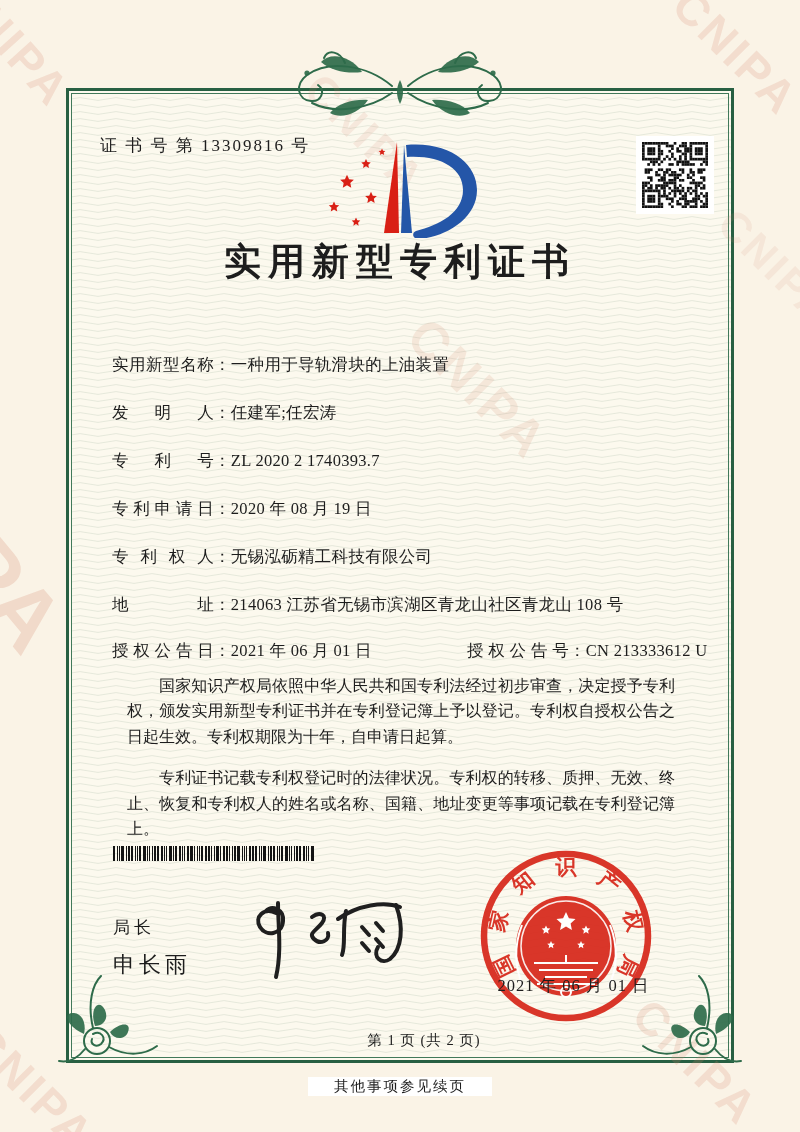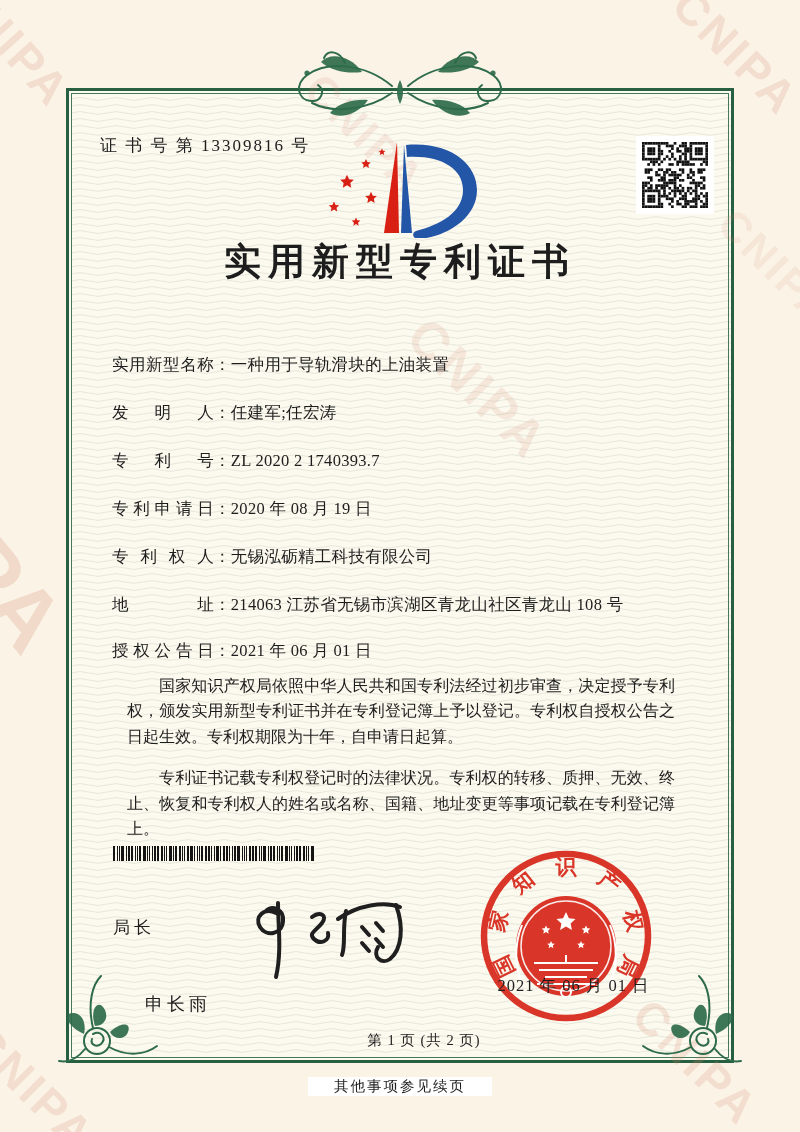--- a/index.html
+++ b/index.html
@@ -38,21 +38,21 @@
   .flabel{display:inline-block;width:102px;text-align:justify;text-align-last:justify;}
   .r0{top:342px}.r1{top:390px}.r2{top:438px}.r3{top:486px}.r4{top:534px}.r5{top:582px}
   .grant{top:628px;width:580px;}
   .grant .g2{position:absolute;left:355px;top:0;white-space:nowrap;}
   .paras{position:absolute;left:111px;top:657px;width:580px;font-size:16px;line-height:25.4px;
          text-align:justify;}
   .paras p{margin:16px;text-indent:2em;}
   .bcwrap{position:absolute;left:113px;top:846px;}
   #barcode rect{fill:#141414;}
   .btitle{position:absolute;left:113px;top:916px;font-size:17px;letter-spacing:4px;}
-  .bname{position:absolute;left:113px;top:992px;font-size:18px;letter-spacing:4px;margin-left:32px;}
+  .bname{position:absolute;left:113px;top:950px;font-size:22px;letter-spacing:4px;}
   .sig{position:absolute;left:238px;top:893px;}
   .sig path{fill:none;stroke:#1f1f1f;stroke-width:4;stroke-linecap:round;stroke-linejoin:round;}
   .seal{position:absolute;left:473px;top:843px;opacity:.93;z-index:6;}
   .seal-char{font-family:"Liberation Serif","DejaVu Serif",serif;font-size:21px;font-weight:bold;
              fill:#d7281b;}
   .sealdate{position:absolute;left:486px;top:975px;width:175px;text-align:center;font-size:16.5px;
             letter-spacing:1px;z-index:7;}
   .pageinfo{position:absolute;left:0;right:0;top:1031px;text-align:center;font-size:14.5px;
             letter-spacing:1px;padding-left:48px;}
   .contbox{position:absolute;left:50%;transform:translateX(-50%);top:1077px;background:#ffffff;
@@ -610,20 +610,23 @@
       <span class="flabel">专利权人</span><span>：</span><span>无锡泓砺精工科技有限公司</span>
     </div>
     <div class="row r5">
       <span class="flabel">地址</span><span>：</span><span>214063 江苏省无锡市滨湖区青龙山社区青龙山 108 号</span>
     </div>
 
     <div class="row grant">
       <span>
         <span class="flabel">授权公告日</span><span>：</span><span>2021 年 06 月 01 日</span>
       </span>
+      <span class="g2">
+        <span class="flabel">授权公告号</span><span>：</span><span>CN 213333612 U</span>
+      </span>
     </div>
 
     <div class="paras">
       <p>国家知识产权局依照中华人民共和国专利法经过初步审查，决定授予专利权，颁发实用新型专利证书并在专利登记簿上予以登记。专利权自授权公告之日起生效。专利权期限为十年，自申请日起算。</p>
       <p>专利证书记载专利权登记时的法律状况。专利权的转移、质押、无效、终止、恢复和专利权人的姓名或名称、国籍、地址变更等事项记载在专利登记簿上。</p>
     </div>
 
     <div class="bcwrap">
       <svg id="barcode" width="205" height="15" viewBox="0 0 205 15">
           <rect x="0" y="0" width="2" height="15"></rect>

